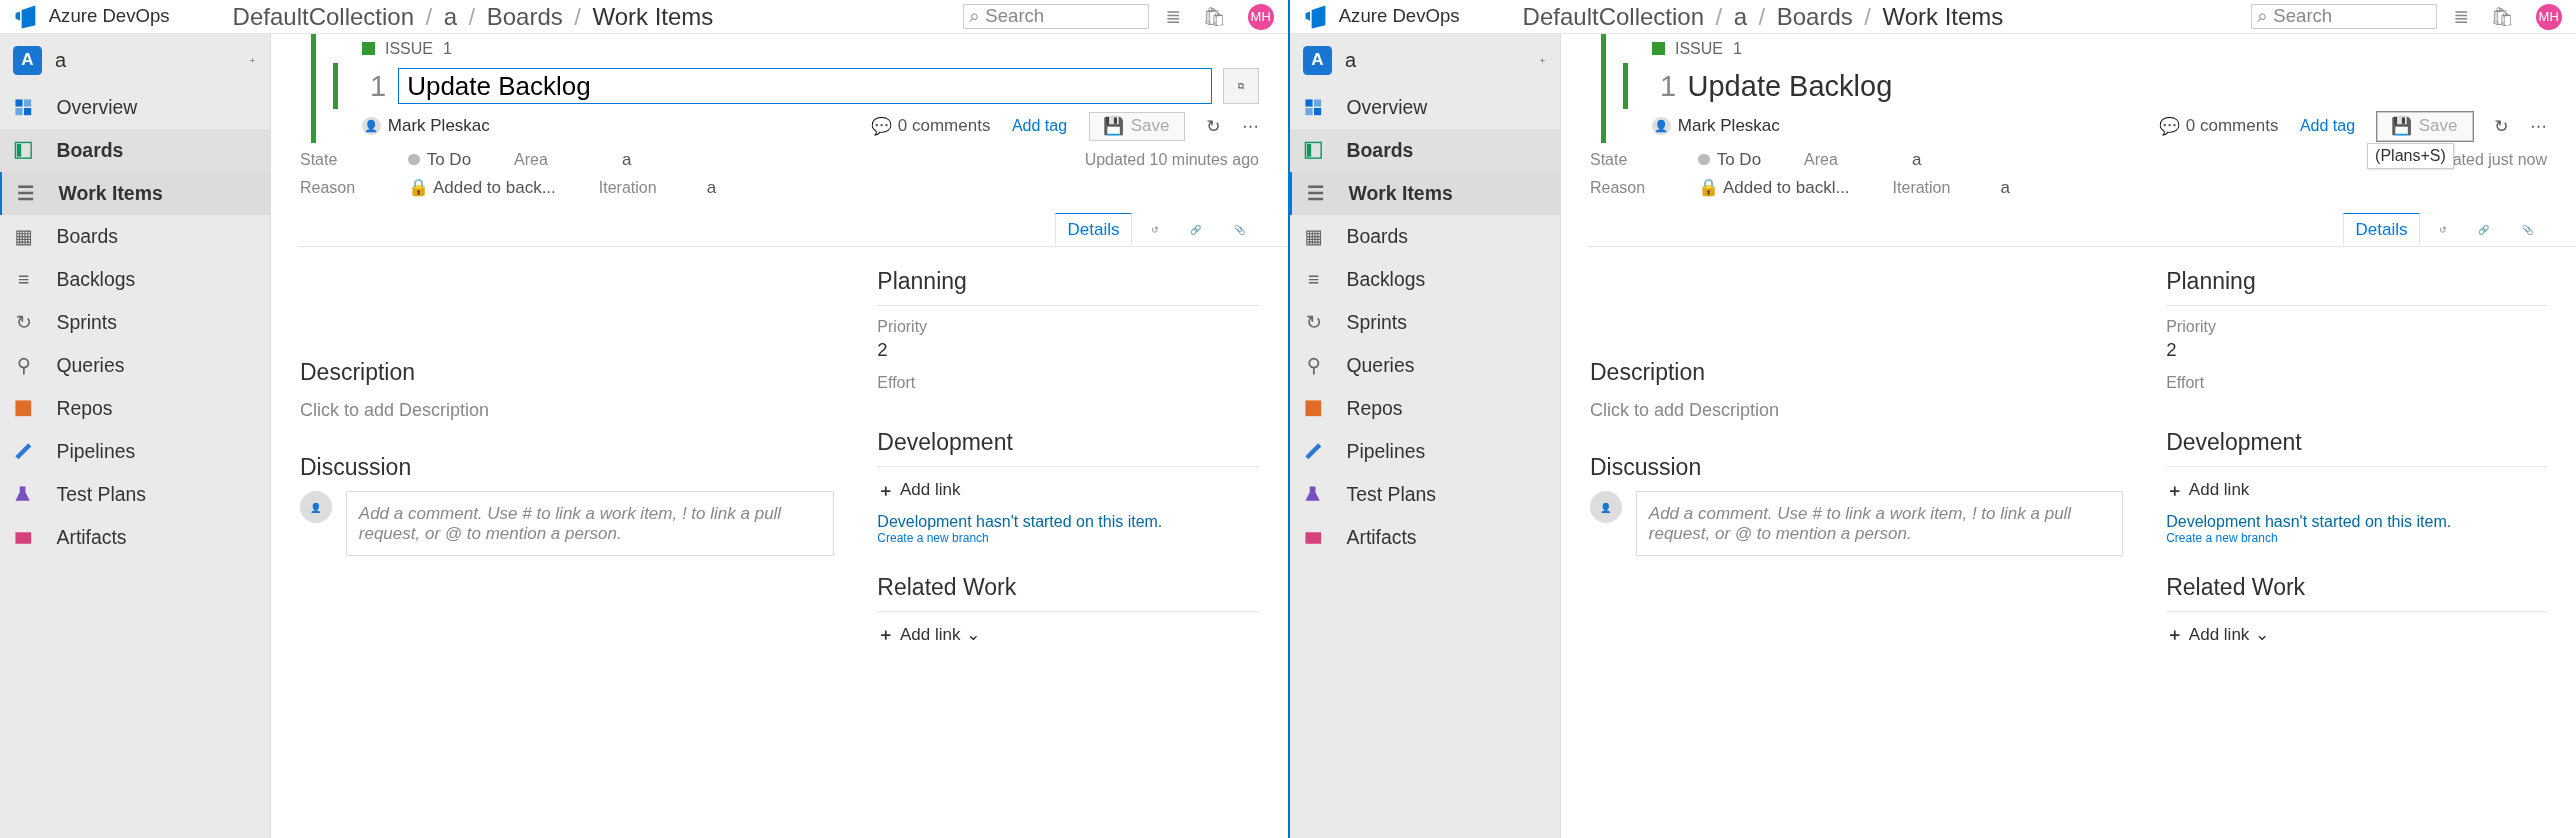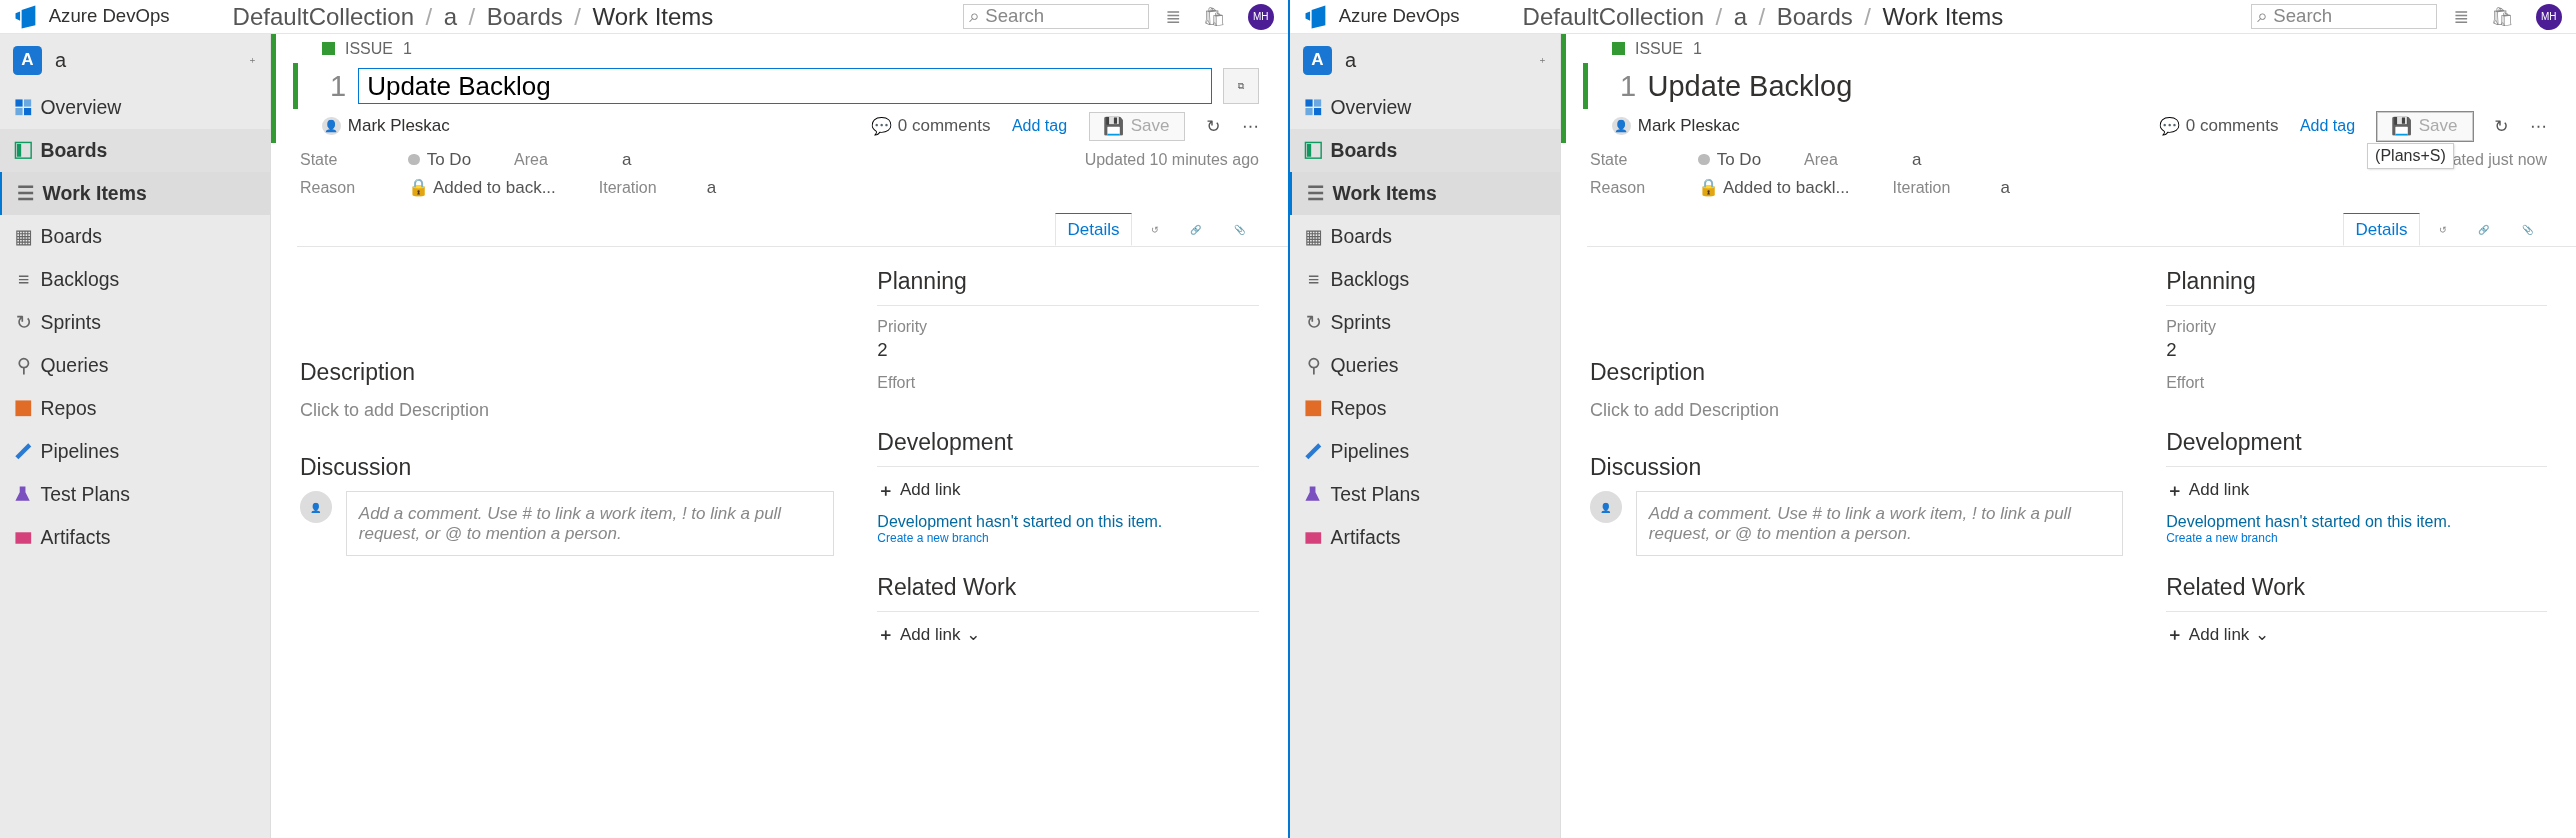--- a/index.html
+++ b/index.html
@@ -10,48 +10,48 @@
   
   .top-header { height: 34px; display: flex; align-items: center; padding: 0 14.3px; border-bottom: 0.7px solid #e5e5e5; font-size: 18.6px; }
   .brand { display: flex; align-items: center; gap: 10px; flex: 0 0 auto; }
   .brand svg { width: 24.4px; height: 24.4px; }
   .breadcrumbs { margin-left: 63px; display: flex; align-items: center; gap: 11.5px; font-size: 24px; color: #666; }
   .breadcrumbs .sep { color: #aaa; }
   .bc-link { color: #555; cursor: pointer; }
   .bc-link.last { color: #333; }
   .search-box { margin-left: auto; display: flex; align-items: center; border: 0.7px solid #ccc; height: 24.4px; padding: 0 5.7px; min-width: 186px; font-size: 18.6px; color: #888; gap: 5.7px; }
   .hdr-icons { display: flex; align-items: center; gap: 21.5px; margin-left: 17px; }
-  .avatar { width: 26px; height: 26px; border-radius: 50%; background: #4c1d95; color: #fff; display: flex; align-items: center; justify-content: center; font-size: 10px; }
+  .avatar { width: 26px; height: 26px; border-radius: 50%; background: #ec4899; color: #fff; display: flex; align-items: center; justify-content: center; font-size: 13px; }
   .hdr-icon { color: #888; }
 
   
   .body-row { flex: 1; display: flex; overflow: hidden; }
   .sidebar { width: 271px; background: #eaeaea; display: flex; flex-direction: column; border-right: 0.7px solid #ddd; }
   .project-row { display: flex; align-items: center; height: 52px; padding: 0 13px; gap: 13px; position: relative; }
   .project-badge { width: 29px; height: 29px; border-radius: 4.3px; background: #1976d2; color: #fff; display: flex; align-items: center; justify-content: center; font-size: 17px; font-weight: 600; }
   .project-name { font-size: 20px; }
   .project-plus { position: absolute; right: 13px; color: #777; }
 
   .nav { display: flex; flex-direction: column; }
-  .nav-item { display: flex; align-items: center; height: 43px; padding: 0 13px; gap: 6px; font-size: 19.4px; color: #333; cursor: pointer; }
+  .nav-item { display: flex; align-items: center; height: 43px; padding: 0 13px; gap: 22px; font-size: 19.4px; color: #333; cursor: pointer; }
   .nav-item .icon-slot { width: 21.5px; display: flex; justify-content: center; }
   .nav-item.sub { padding-left: 13px; }
   .nav-item.selected { background: #dcdcdc; font-weight: 600; border-left: 2.2px solid #0078d4; }
   .nav-item.active-group { background: #e0e0e0; font-weight: 600; }
 
   
   .content { flex: 1; background: #fff; padding: 0; display: flex; flex-direction: column; }
   .issue-bar { display: flex; align-items: center; height: 29px; padding: 0 29px; gap: 10px; font-size: 16px; color: #666; }
   .issue-bar .issue-chip { width: 13px; height: 13px; background: #339933; }
   .title-row { display: flex; align-items: center; padding: 0 29px; gap: 11.5px; height: 46px; border-left: 5.7px solid #339933; margin-left: 0; }
   .wi-num { font-size: 29px; color: #888; margin-left: -5.7px; padding-left: 8.6px;}
   .wi-title-input { flex: 1; height: 36px; border: 0.7px solid #0078d4; font-size: 26px; padding: 0 8.6px; outline: none; }
   .wi-title-static { font-size: 29px; }
   .wi-templ-btn { width: 36px; height: 36px; border: 0.7px solid #ccc; background: #f4f4f4; display:flex; align-items:center; justify-content:center; color:#666; }
-  .issue-left-bar { border-left: 5.7px solid #339933; padding-left: 17px; }
+  .issue-left-bar { border-left: 5.7px solid #339933; padding-left: 17px; margin-left: 40px; }
 
   .meta-row { display: flex; align-items: center; padding: 0 29px; height: 34px; gap: 21.5px; font-size: 17px; }
   .assignee { display: flex; align-items: center; gap: 7.2px; }
   .assignee .circ { width: 18.6px; height: 18.6px; border-radius: 50%; background: #ddd; display:flex; align-items:center; justify-content:center; color:#777; font-size:11.5px;}
   .meta-spacer { flex: 1; }
   .comments-count { display:flex; align-items:center; gap:5.7px; color:#555;}
   .add-tag { color: #0078d4; font-size: 16px; cursor:pointer; }
   .save-btn { display: flex; align-items: center; gap: 5.7px; border: 0.7px solid #ccc; padding: 2.9px 14.3px; height: 29px; color: #aaa; font-size: 17px; background:#f9f9f9;}
   .icon-plain { color:#555; }
 

